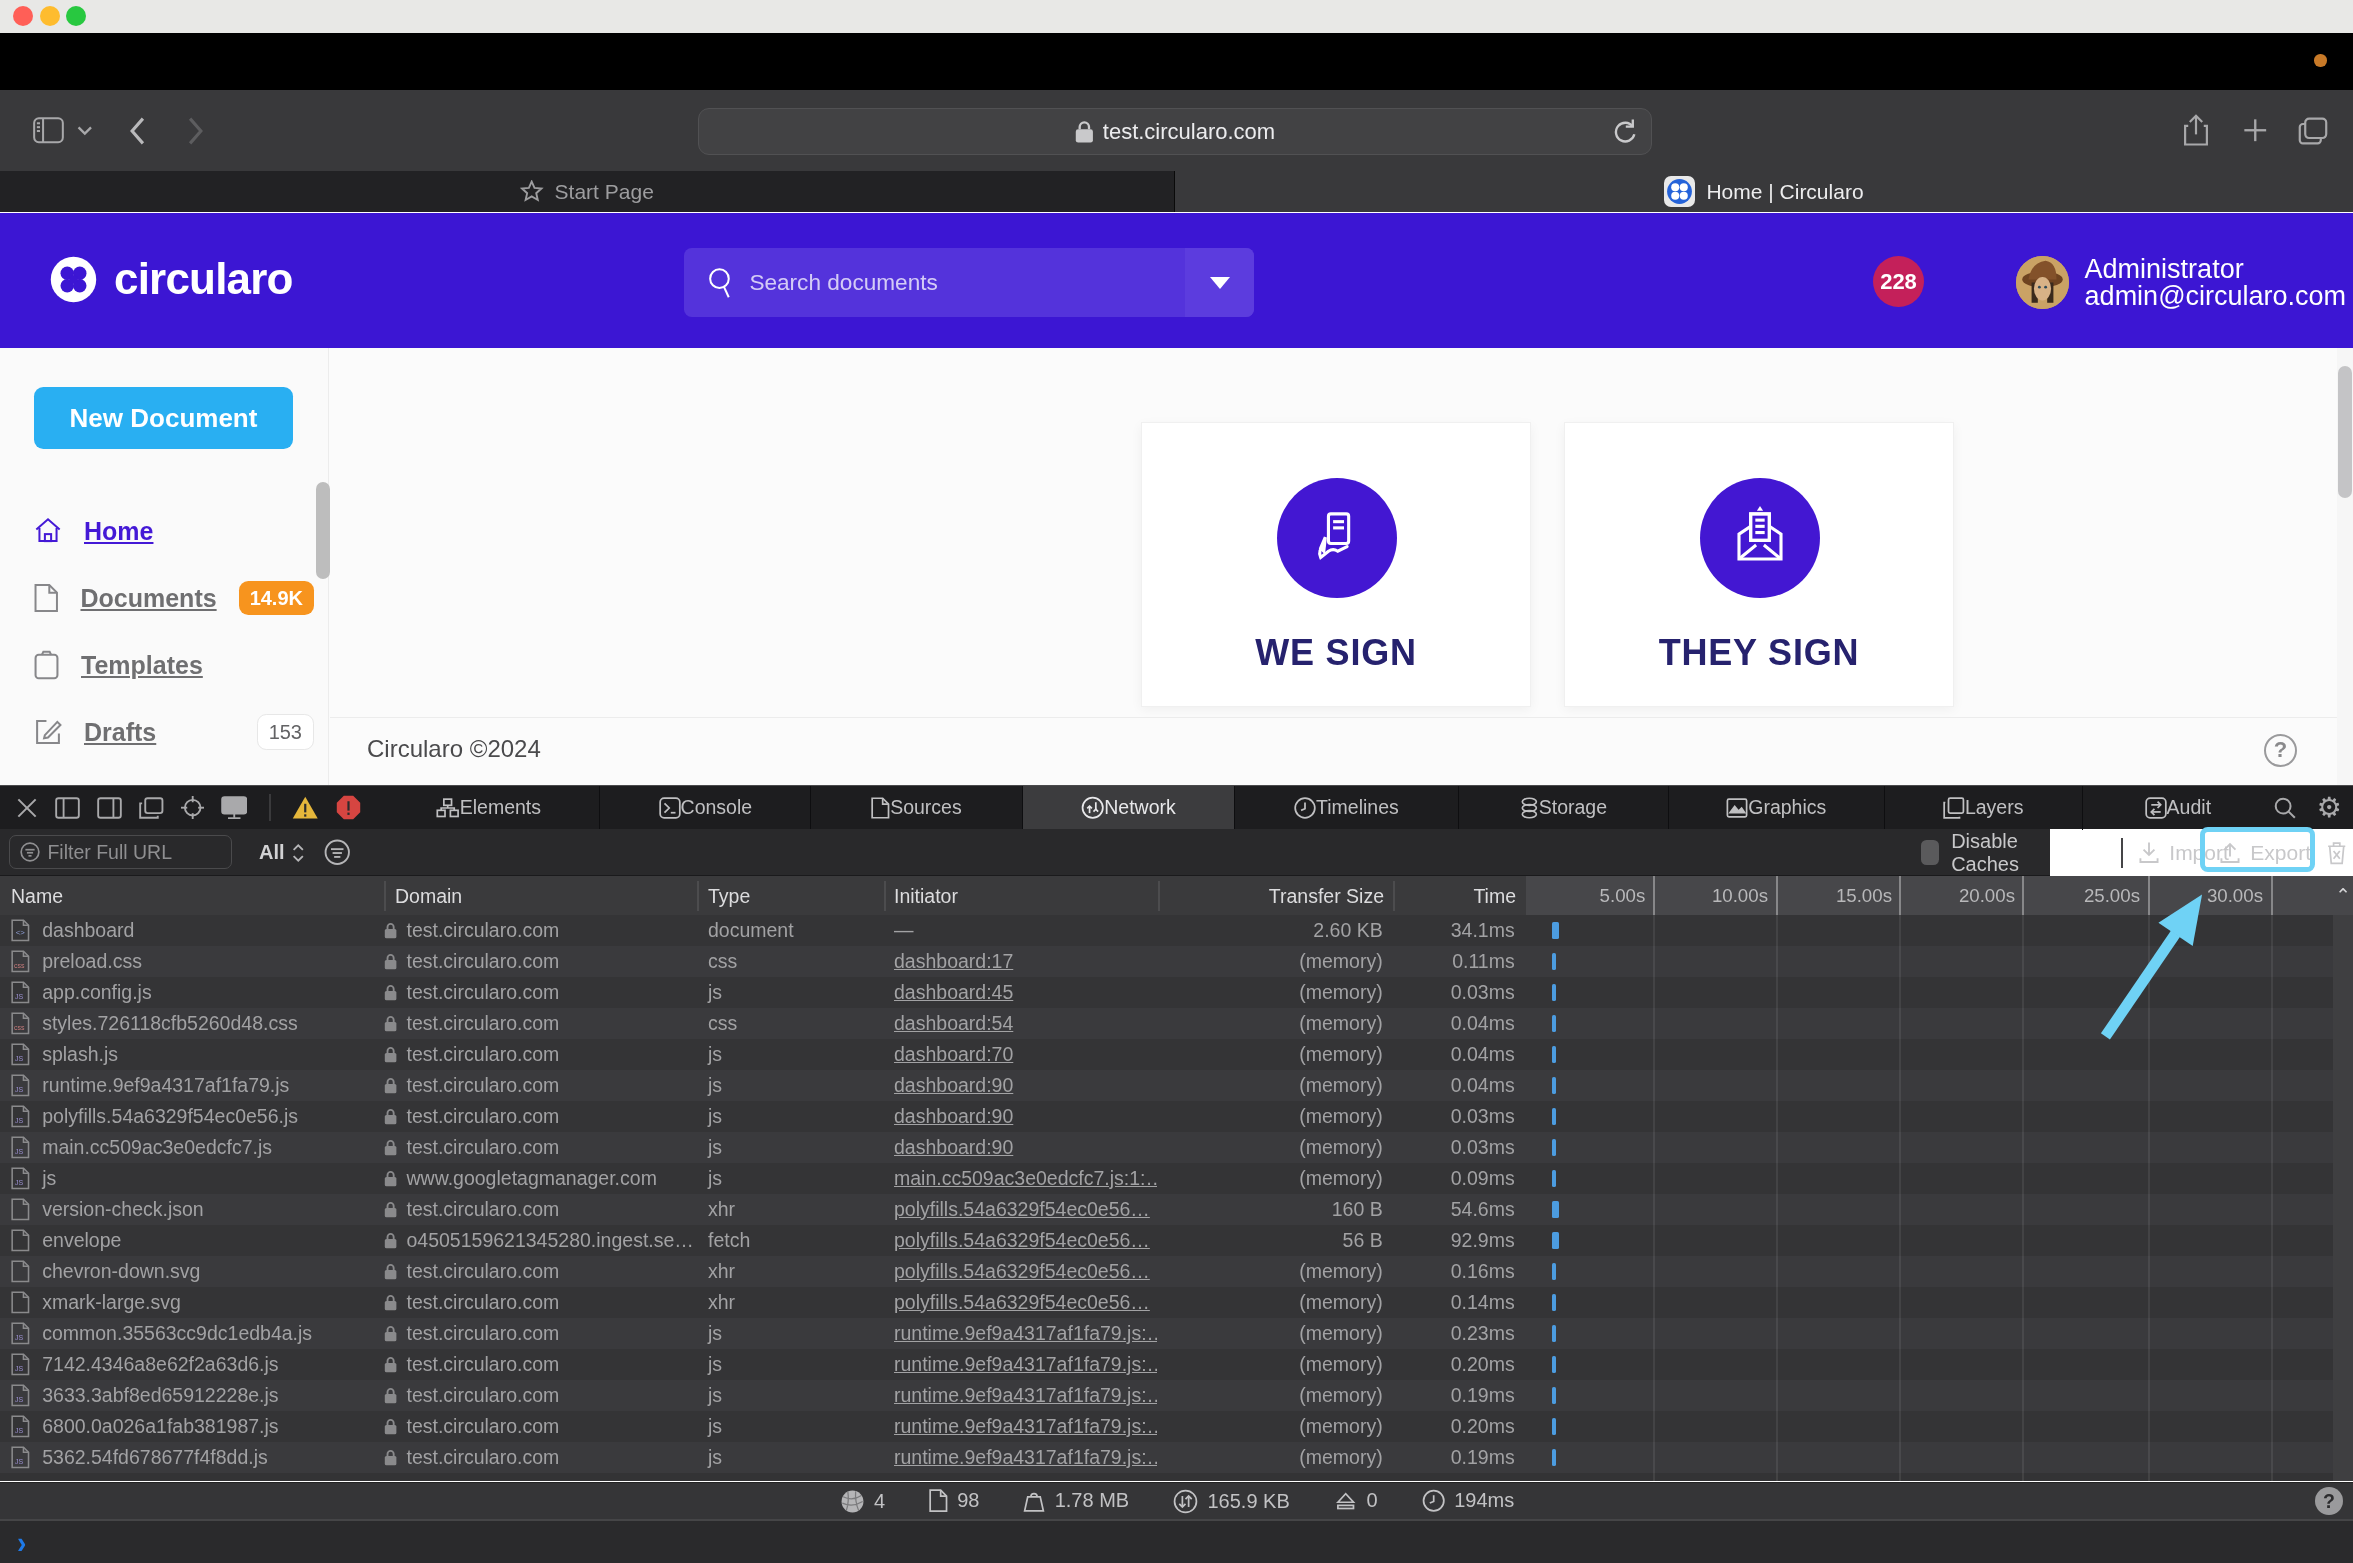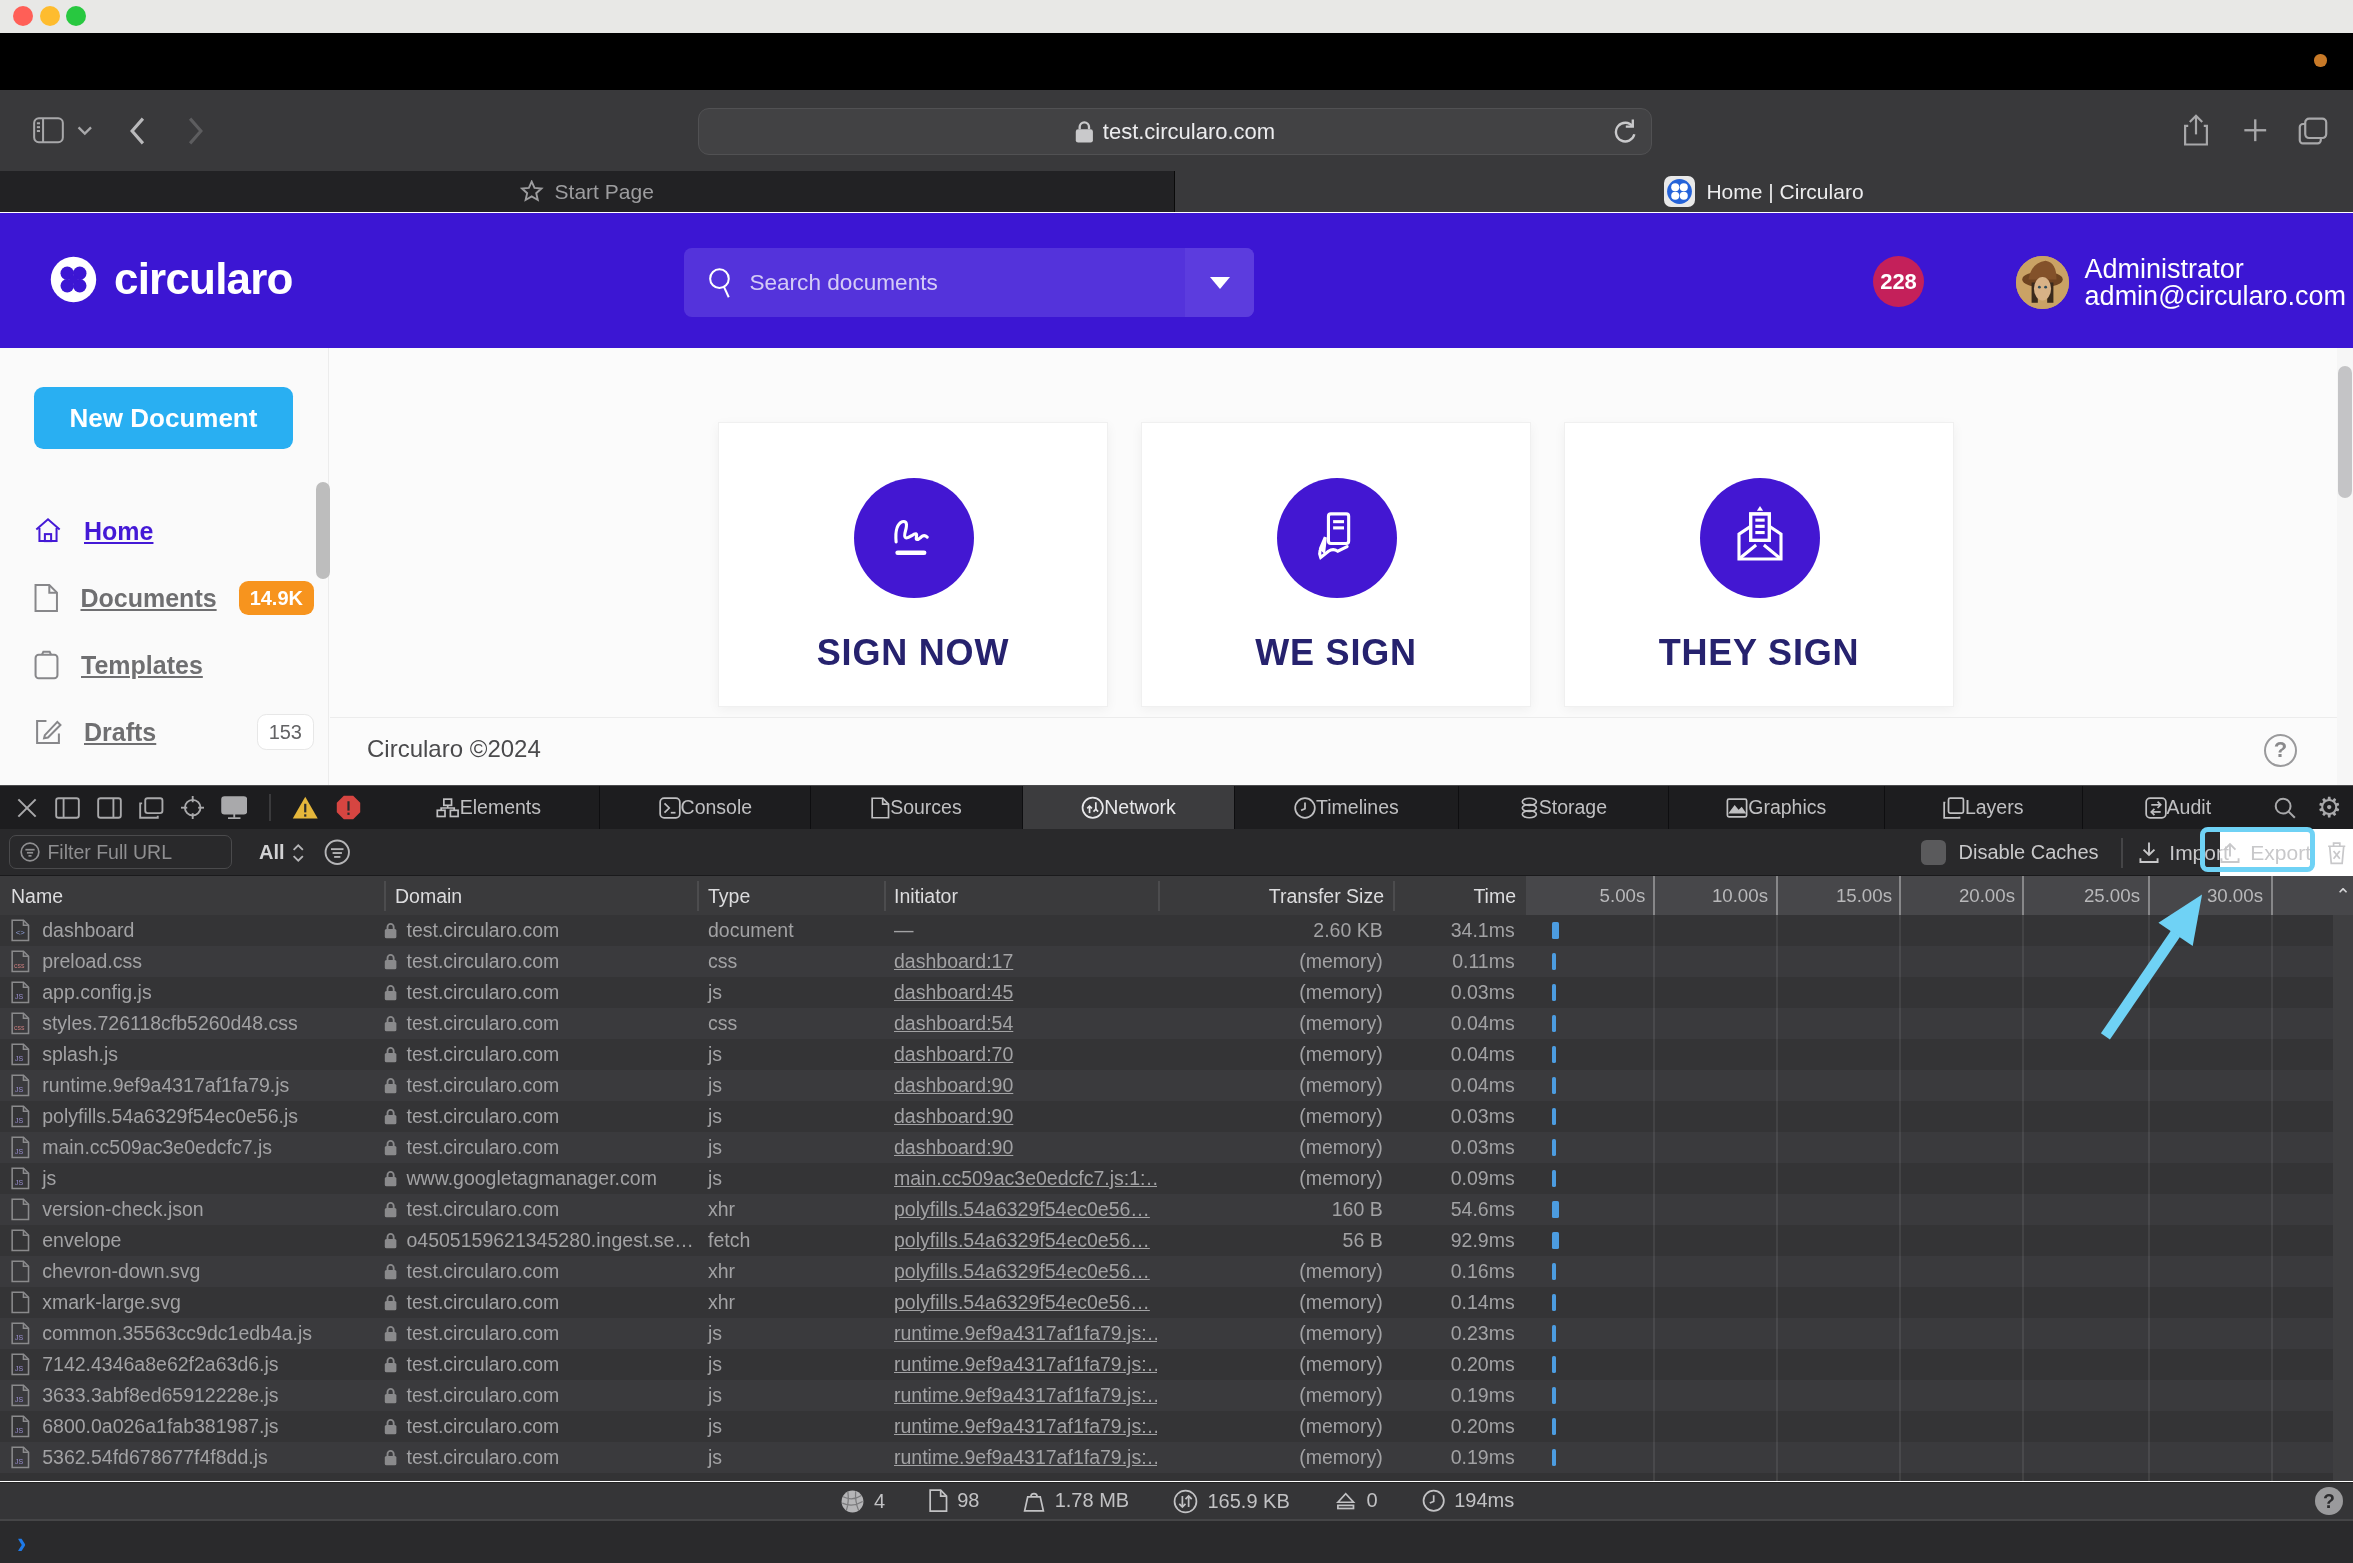--- a/index.html
+++ b/index.html
@@ -61,21 +61,21 @@
   .help-out { position:absolute; right:56px; top:15.6px; width:33px; height:33px; border-radius:50%; border:2.3px solid #9a9a9c; color:#8a8a8c; font-size:22px; font-weight:700; display:flex; align-items:center; justify-content:center; }
 
   
   .dt-tabbar { left:0; top:785px; width:2354px; height:44px; background:#1d1d1f; border-top:0.8px solid #4a4a4c; display:flex; align-items:center; color:#a9a9ab; }
   .dt-left { display:flex; align-items:center; gap:17px; padding-left:15.6px; }
   .dt-sep { width:1.6px; height:26.5px; background:#3a3a3c; margin:0 4.7px; }
   .dt-tab { height:44px; display:flex; align-items:center; justify-content:center; font-size:19.5px; color:#c0c0c2; border-right:0.8px solid #0e0e10; padding:0; }
   .dt-tab.active { background:#3c3c3e; color:#e8e8ea; }
   .dt-right { margin-left:auto; display:flex; align-items:center; gap:20px; padding-right:12.5px; }
 
-  .dt-filterrow { left:0; top:829px; width:2220px; height:47px; background:#29292b; border-bottom:0.8px solid #1a1a1c; display:flex; align-items:center; color:#c8c8ca; font-size:20px; }
+  .dt-filterrow { left:0; top:829px; width:2050px; height:47px; background:#29292b; border-bottom:0.8px solid #1a1a1c; display:flex; align-items:center; color:#c8c8ca; font-size:20px; }
   .filter-input { position:absolute; left:9.3px; top:6.2px; width:223px; height:34px; border:1.6px solid #4a4a4c; border-radius:7px; display:flex; align-items:center; gap:7.8px; padding:0 9.3px; color:#8f8f91; }
   .filter-input input { background:transparent; border:none; outline:none; color:#ddd; font-size:19.5px; width:156px; font-family:inherit; }
   .filter-input input::placeholder { color:#8f8f91; }
   .all-group { position:absolute; left:259px; top:0; height:47px; display:flex; align-items:center; gap:7.8px; color:#d2d2d4; }
   .dcache { position:absolute; left:1921px; top:0; height:47px; display:flex; align-items:center; gap:12.5px; }
   .chk { width:25px; height:25px; border-radius:5.5px; background:#5a5a5c; }
   .vdiv { position:absolute; left:2121px; top:9.3px; width:1.6px; height:30px; background:#454547; }
   .btn-gray { display:flex; align-items:center; gap:9.3px; color:#c8c8ca; font-size:21px; }
   .import-btn { position:absolute; left:2138px; top:0; height:47px; }
   .export-btn { position:absolute; left:2219px; top:0; height:47px; }
@@ -288,29 +288,20 @@
   <div class="abs navitem" style="top:707px">
     <svg width="28" height="28" viewBox="0 0 36 36" fill="none" stroke="#87878a" stroke-width="2.6">
         <path d="M16 4 H4 V32 H32 V20"></path>
         <path d="M14 22 L30 5 L34 9 L18 25 L13 26 Z"></path>
       </svg>
     <span class="lbl">Drafts</span>
     <span class="nav-badge badge-plain">153</span>
   </div>
   <div class="abs side-scroll"></div>
 
-  <div class="abs card" style="left:718px">
-    <div class="card-circle">
-      <svg width="70" height="70" viewBox="0 0 90 90" fill="none" stroke="#fff" stroke-width="4">
-          <path d="M22 50 Q20 28 30 24 Q38 22 34 36 Q30 50 42 42 Q50 36 48 44 Q47 50 54 44 M54 44 Q58 40 62 44" stroke-linecap="round"></path>
-          <line x1="24" y1="64" x2="58" y2="64" stroke-width="6" stroke-linecap="round"></line>
-        </svg>
-    </div>
-    <div class="card-title">SIGN NOW</div>
-  </div>
   <div class="abs card" style="left:1141px">
     <div class="card-circle">
       <svg width="70" height="70" viewBox="0 0 90 90" fill="none" stroke="#fff" stroke-width="4">
           <rect x="34" y="14" width="26" height="38" rx="3"></rect>
           <line x1="40" y1="24" x2="54" y2="24"></line>
           <line x1="40" y1="32" x2="54" y2="32"></line>
           <path d="M28 56 Q20 60 24 70 L34 62 Q40 58 46 62 L58 56" stroke-linecap="round"></path>
           <path d="M30 44 L24 58 L28 62 Z" fill="#fff"></path>
         </svg>
     </div>

